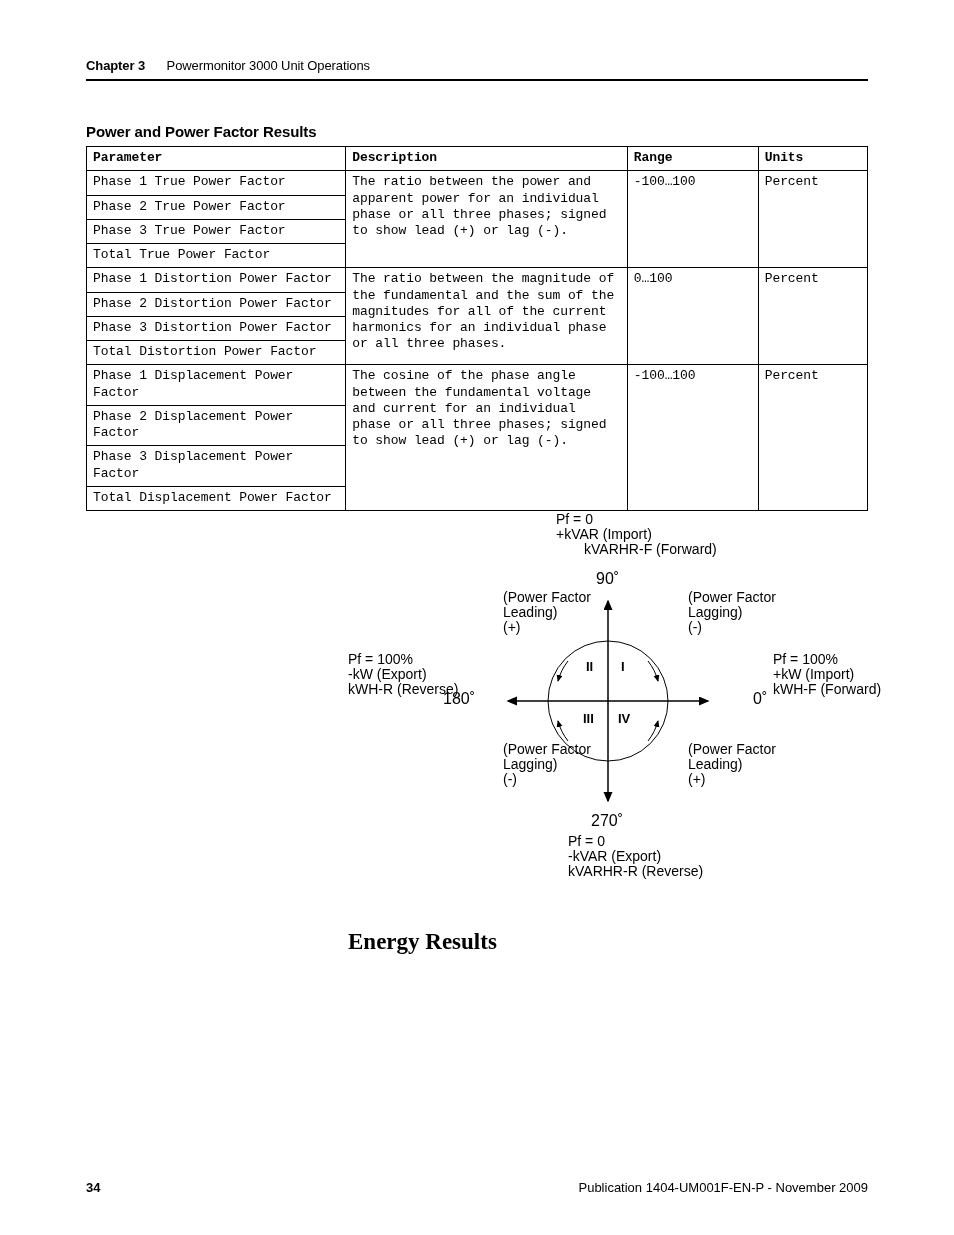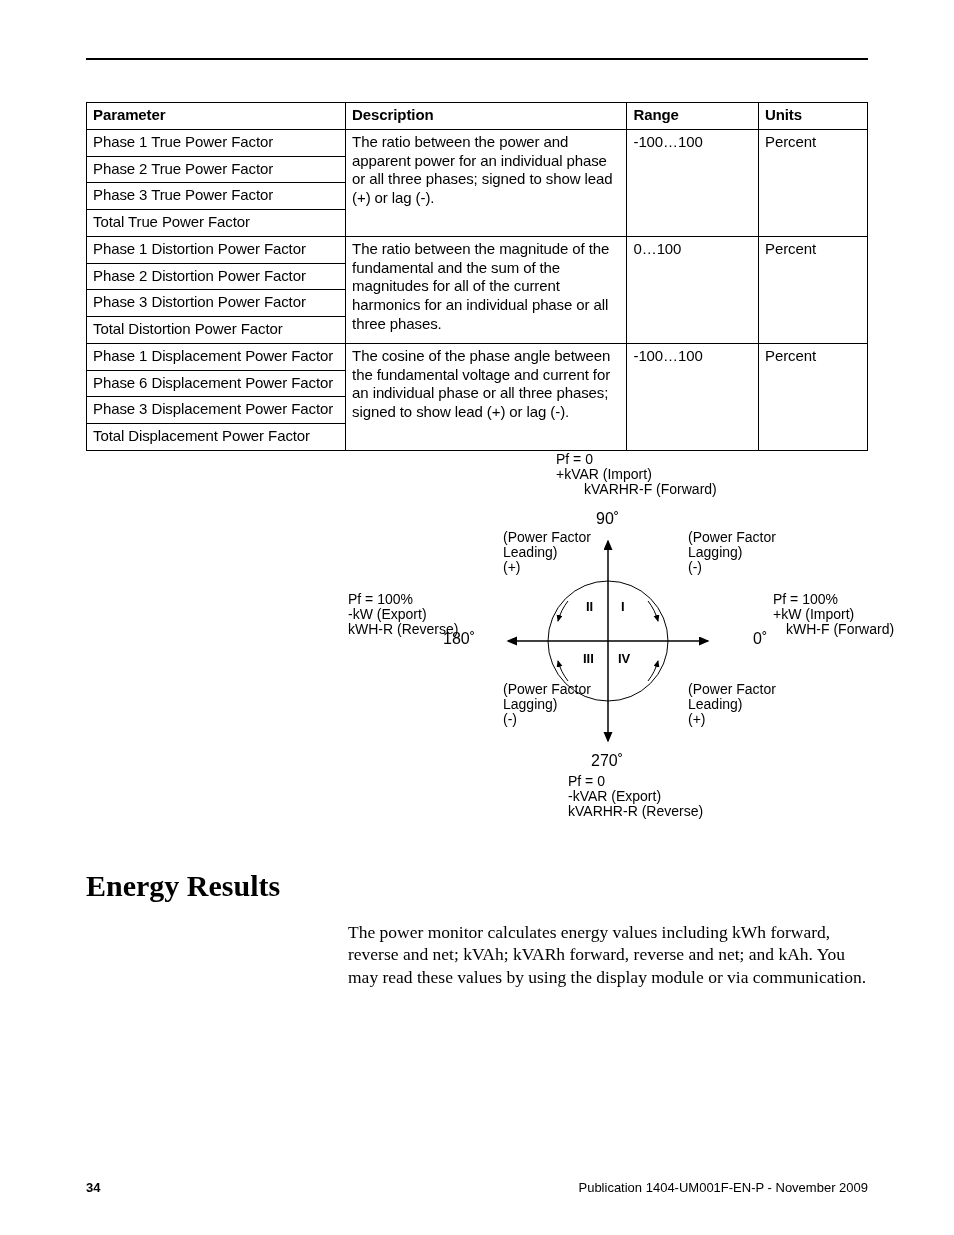--- a/index.html
+++ b/index.html
@@ -38,23 +38,23 @@
   .table-title {
     font-weight: bold;
     font-size: 15px;
     margin-bottom: 6px;
     font-family: "Helvetica Neue Condensed", "Arial Narrow", Arial, sans-serif;
     font-stretch: condensed;
   }
   table.pf {
     border-collapse: collapse;
     width: 100%;
-    font-family: Liberation Sans, sans-serif;
-    font-stretch: condensed;
-    font-size: 15px;
+    font-family: Liberation Mono, monospace;
+    font-stretch: condensed;
+    font-size: 13px;
   }
   table.pf th, table.pf td {
     border: 1px solid #000;
     text-align: left;
     vertical-align: top;
     padding: 3px 6px 4px 6px;
     line-height: 1.25;
   }
   table.pf th {
     font-weight: bold;
@@ -82,21 +82,22 @@
     font-size: 14px;
     line-height: 1.2;
   }
   .diagram-wrap .label { position: absolute; white-space: nowrap; }
   .diagram-svg { position: absolute; left: 125px; top: 75px; }
   .quad-label { font-weight: bold; font-size: 13px; }
 
   .section-title {
     font-family: "Times New Roman", Times, serif;
     font-weight: bold;
-    font-size: 30px;
+    font-size: 23px;
+    margin-left: 262px;
     margin-top: 28px;
     margin-bottom: 18px;
   }
   .body-text {
     font-family: Garamond, "Times New Roman", Times, serif;
     font-size: 17.5px;
     line-height: 1.28;
     margin-left: 262px;
     width: 520px;
   }
@@ -111,22 +112,27 @@
   }
   .footer .pgnum { font-weight: bold; }
   .footer .pub { float: right; }
   
   .narrow { font-stretch: condensed; letter-spacing: -0.1px; }
 </style>
 </head>
 <body>
 
 <div class="page">
+  <div class="running-head narrow">
+    <span class="chapter">Chapter 3</span>
+    <span class="title">Powermonitor 3000 Unit Operations</span>
+  </div>
   <hr class="rule">
 
+  <div class="table-title narrow">Power and Power Factor Results</div>
 
   <table class="pf narrow">
     <thead>
       <tr>
         <th class="param">Parameter</th>
         <th class="desc">Description</th>
         <th class="range">Range</th>
         <th class="units">Units</th>
       </tr>
     </thead>
@@ -164,21 +170,21 @@
           <td class="param">Total Distortion Power Factor</td>
         </tr>
 
       <tr>
         <td class="param">Phase 1 Displacement Power Factor</td>
         <td class="desc" rowspan="4">The cosine of the phase angle between the fundamental voltage and current for an individual phase or all three phases; signed to show lead (+) or lag (-).</td>
         <td class="range" rowspan="4">-100…100</td>
         <td class="units" rowspan="4">Percent</td>
       </tr>
       <tr>
-          <td class="param">Phase 6 Displacement Power Factor</td>
+          <td class="param">Phase 2 Displacement Power Factor</td>
         </tr>
       <tr>
           <td class="param">Phase 3 Displacement Power Factor</td>
         </tr>
       <tr>
           <td class="param">Total Displacement Power Factor</td>
         </tr>
     </tbody>
   </table>
 
@@ -205,21 +211,21 @@
     </svg>
 
     <div class="label" style="left:208px; top:0;">Pf = 0</div>
     <div class="label" style="left:208px; top:15px;">+kVAR (Import)</div>
     <div class="label" style="left:208px; top:30px;padding-left:28px;">kVARHR-F (Forward)</div>
     <div class="label" style="left:248px; top:58px; font-size:16px;">90˚</div>
 
     <div class="label" style="left:405px; top:178px; font-size:16px;">0˚</div>
     <div class="label" style="left:425px; top:140px;">Pf = 100%</div>
     <div class="label" style="left:425px; top:155px;">+kW (Import)</div>
-    <div class="label" style="left:425px; top:170px;margin-left:13px;">kWH-F (Forward)</div>
+    <div class="label" style="left:425px; top:170px;">kWH-F (Forward)</div>
 
     <div class="label" style="left:243px; top:300px; font-size:16px;">270˚</div>
     <div class="label" style="left:220px; top:322px;">Pf = 0</div>
     <div class="label" style="left:220px; top:337px;">-kVAR (Export)</div>
     <div class="label" style="left:220px; top:352px;">kVARHR-R (Reverse)</div>
 
     <div class="label" style="left:95px; top:178px; font-size:16px;">180˚</div>
     <div class="label" style="left:0px; top:140px;">Pf = 100%</div>
     <div class="label" style="left:0px; top:155px;">-kW (Export)</div>
     <div class="label" style="left:0px; top:170px;">kWH-R (Reverse)</div>
@@ -240,19 +246,18 @@
     <div class="label" style="left:340px; top:245px;">Leading)</div>
     <div class="label" style="left:340px; top:260px;">(+)</div>
 
     <div class="label quad-label" style="left:273px; top:148px;">I</div>
     <div class="label quad-label" style="left:238px; top:148px;">II</div>
     <div class="label quad-label" style="left:235px; top:200px;">III</div>
     <div class="label quad-label" style="left:270px; top:200px;">IV</div>
   </div>
 
   <div class="section-title">Energy Results</div>
-  <div class="body-text">The power monitor calculates energy values including kWh forward, reverse and net; kVAh; kVARh forward, reverse and net; and kAh. You may read these values by using the display module or via communication.</div>
 </div>
 
 <div class="footer">
   <span class="pgnum">34</span>
   <span class="pub">Publication 1404-UM001F-EN-P - November 2009</span>
 </div>
 
 </body></html>

